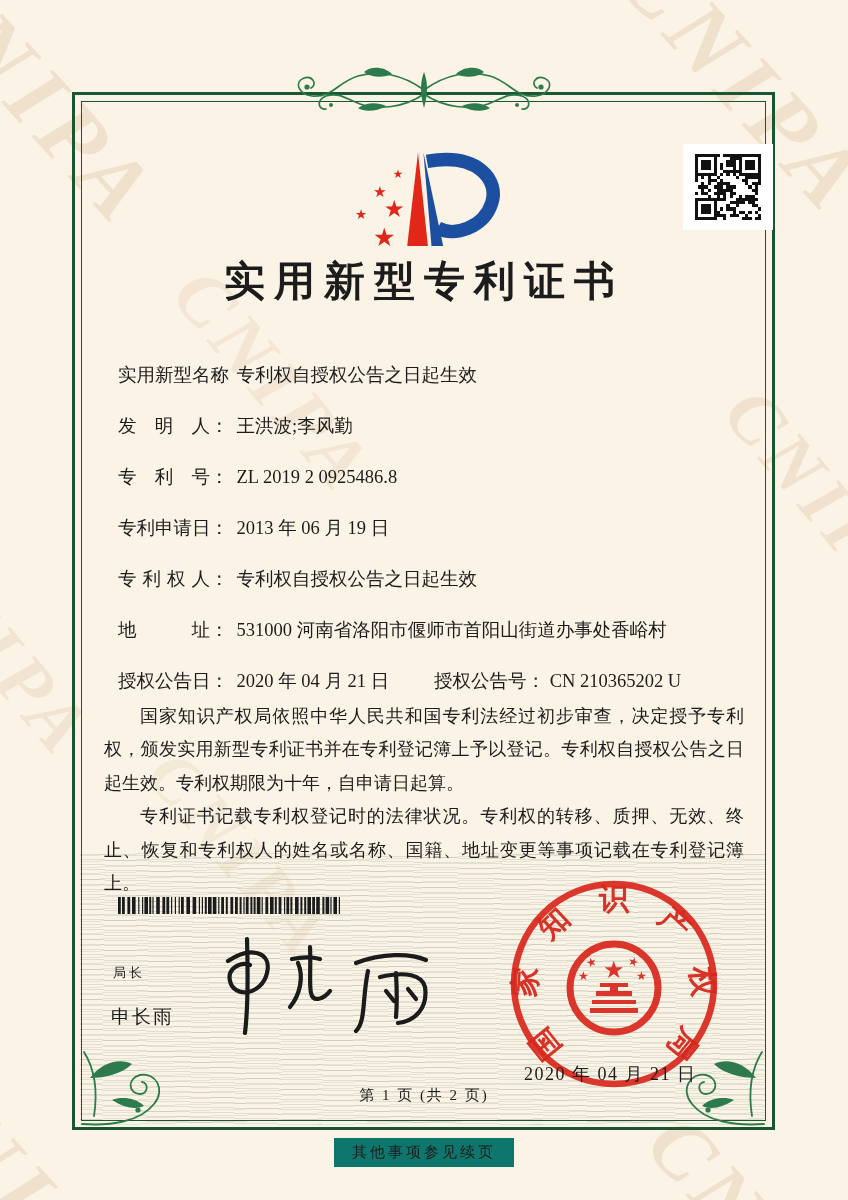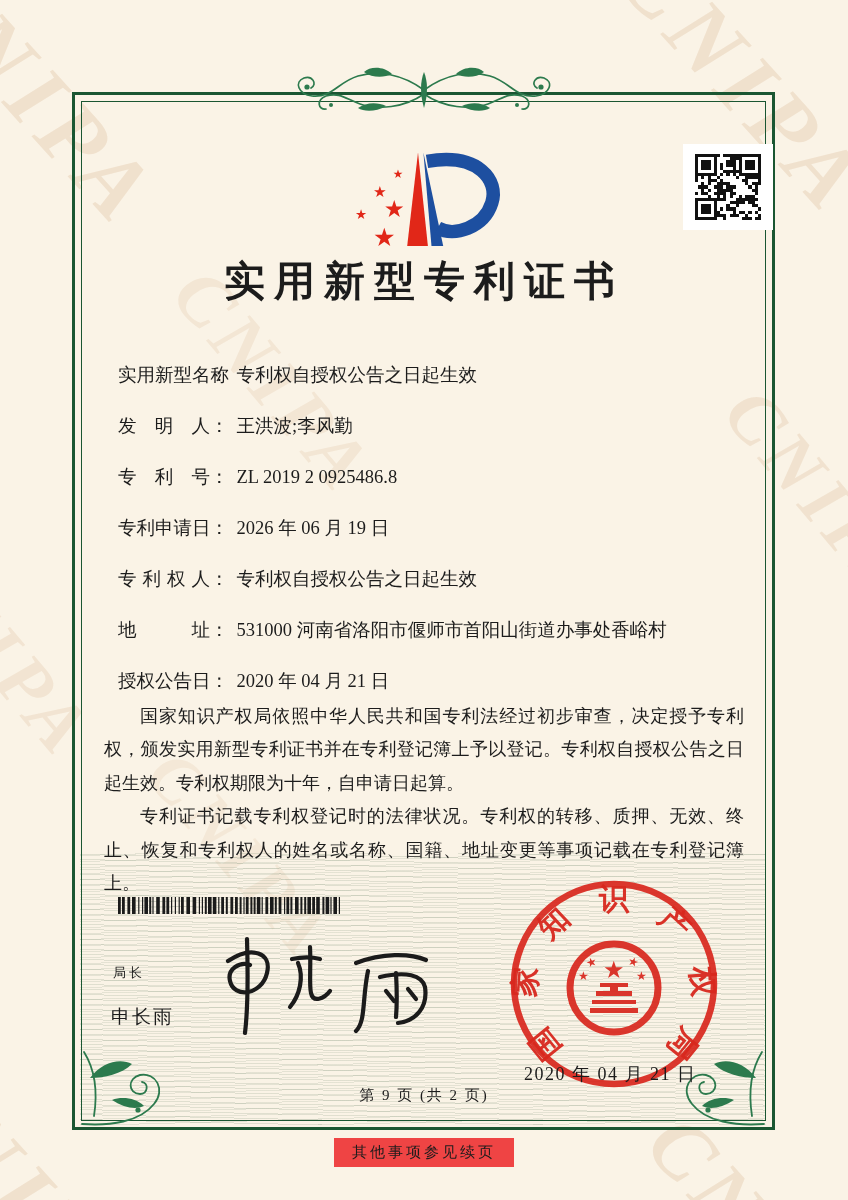--- a/index.html
+++ b/index.html
@@ -36,21 +36,21 @@
   .sig-title{position:absolute;left:113px;top:964px;font-size:13px;letter-spacing:3px;z-index:3;}
   .sig-name{position:absolute;left:111px;top:1004px;font-size:19px;letter-spacing:2px;z-index:3;}
   .sig-hand{position:absolute;left:210px;top:933px;z-index:3;}
   .seal{position:absolute;left:506px;top:876px;width:216px;height:216px;z-index:4;}
   .sealChar{font-size:30px;font-weight:bold;fill:#d8281e;opacity:.95;
     font-family:"Liberation Serif","DejaVu Serif",serif;}
   .seal-date{position:absolute;left:524px;top:1062px;font-size:18px;letter-spacing:1.5px;z-index:5;}
   .page-num{position:absolute;left:0;top:1086px;width:100%;text-align:center;font-size:15px;
     letter-spacing:2px;z-index:3;}
   .footer-note{position:absolute;left:50%;top:1138px;transform:translateX(-50%);
-    background:#ef4444;padding:5px 18px;font-size:15px;letter-spacing:3px;z-index:3;}
+    background:#0f766e;padding:5px 18px;font-size:15px;letter-spacing:3px;z-index:3;}
 </style>
 </head>
 <body>
 
 <div class="paper" data-name="certificate-page">
 
   <div data-name="cnipa-watermark" style="left:-34px;top:-62px;font-size:92px;transform:rotate(48deg);">CNIPA</div>
   <div data-name="cnipa-watermark" style="left:676px;top:-74px;font-size:92px;transform:rotate(48deg);">CNIPA</div>
   <div data-name="cnipa-watermark" style="left:222px;top:252px;font-size:76px;transform:rotate(50deg);opacity:.4;">CNIPA</div>
   <div data-name="cnipa-watermark" style="left:-58px;top:516px;font-size:76px;transform:rotate(50deg);opacity:.45;">CNIPA</div>
@@ -288,38 +288,38 @@
           <span>专</span>
           <span>利</span>
           <span>号</span>
         </span><span class="fcolon" data-name="field-colon">：</span><span data-name="field-value">ZL 2019 2 0925486.8</span></div>
       <div class="frow" data-name="field-row"><span class="flabel" data-name="field-label">
           <span>专</span>
           <span>利</span>
           <span>申</span>
           <span>请</span>
           <span>日</span>
-        </span><span class="fcolon" data-name="field-colon">：</span><span data-name="field-value">2026 年 06 月 19 日</span></div>
+        </span><span class="fcolon" data-name="field-colon">：</span><span data-name="field-value">2013 年 06 月 19 日</span></div>
       <div class="frow" data-name="field-row"><span class="flabel" data-name="field-label">
           <span>专</span>
           <span>利</span>
           <span>权</span>
           <span>人</span>
         </span><span class="fcolon" data-name="field-colon">：</span><span data-name="field-value">专利权自授权公告之日起生效</span></div>
       <div class="frow" data-name="field-row"><span class="flabel" data-name="field-label">
           <span>地</span>
           <span>址</span>
         </span><span class="fcolon" data-name="field-colon">：</span><span data-name="field-value">531000 河南省洛阳市偃师市首阳山街道办事处香峪村</span></div>
       <div class="frow" data-name="field-row"><span class="flabel" data-name="field-label">
           <span>授</span>
           <span>权</span>
           <span>公</span>
           <span>告</span>
           <span>日</span>
-        </span><span class="fcolon" data-name="field-colon">：</span><span data-name="field-value">2020 年 04 月 21 日</span></div>
+        </span><span class="fcolon" data-name="field-colon">：</span><span data-name="field-value">2020 年 04 月 21 日</span><span class="fpair2" data-name="field-pair-secondary"><span data-name="field-label">授权公告号： </span><span data-name="field-value">CN 210365202 U</span></span></div>
     </div>
 
   <div class="paras" data-name="body-text">
     <p data-name="body-paragraph">国家知识产权局依照中华人民共和国专利法经过初步审查，决定授予专利权，颁发实用新型专利证书并在专利登记簿上予以登记。专利权自授权公告之日起生效。专利权期限为十年，自申请日起算。</p>
     <p data-name="body-paragraph">专利证书记载专利权登记时的法律状况。专利权的转移、质押、无效、终止、恢复和专利权人的姓名或名称、国籍、地址变更等事项记载在专利登记簿上。</p>
   </div>
 
   <div class="barcode" data-name="barcode">
     <svg id="barcodeSvg" width="226" height="17">
         <rect x="0" y="0" width="2.8" height="17" fill="#1b1b1b"></rect>
@@ -415,17 +415,17 @@
   <text x="46.60546904489929" y="161.71631089293714" text-anchor="middle" class="sealChar" transform="rotate(-129 46.60546904489929 161.71631089293714)">国</text>
       <text x="29.192440029473886" y="106.48923857421408" text-anchor="middle" class="sealChar" transform="rotate(-86 29.192440029473886 106.48923857421408)">家</text>
       <text x="54.12212955506262" y="54.22305757208552" text-anchor="middle" class="sealChar" transform="rotate(-43 54.12212955506262 54.22305757208552)">知</text>
       <text x="108" y="33" text-anchor="middle" class="sealChar" transform="rotate(0 108 33)">识</text>
       <text x="161.87787044493737" y="54.22305757208552" text-anchor="middle" class="sealChar" transform="rotate(43 161.87787044493737 54.22305757208552)">产</text>
       <text x="186.8075599705261" y="106.48923857421408" text-anchor="middle" class="sealChar" transform="rotate(86 186.8075599705261 106.48923857421408)">权</text>
       <text x="169.39453095510072" y="161.71631089293714" text-anchor="middle" class="sealChar" transform="rotate(129 169.39453095510072 161.71631089293714)">局</text>
     </svg>
   <div class="seal-date" data-name="seal-date">2020 年 04 月 21 日</div>
 
-  <div class="page-num" data-name="page-number">第 9 页 (共 2 页)</div>
+  <div class="page-num" data-name="page-number">第 1 页 (共 2 页)</div>
 
   <div class="footer-note" data-name="continuation-note">其他事项参见续页</div>
 
 </div>
 
 </body></html>

